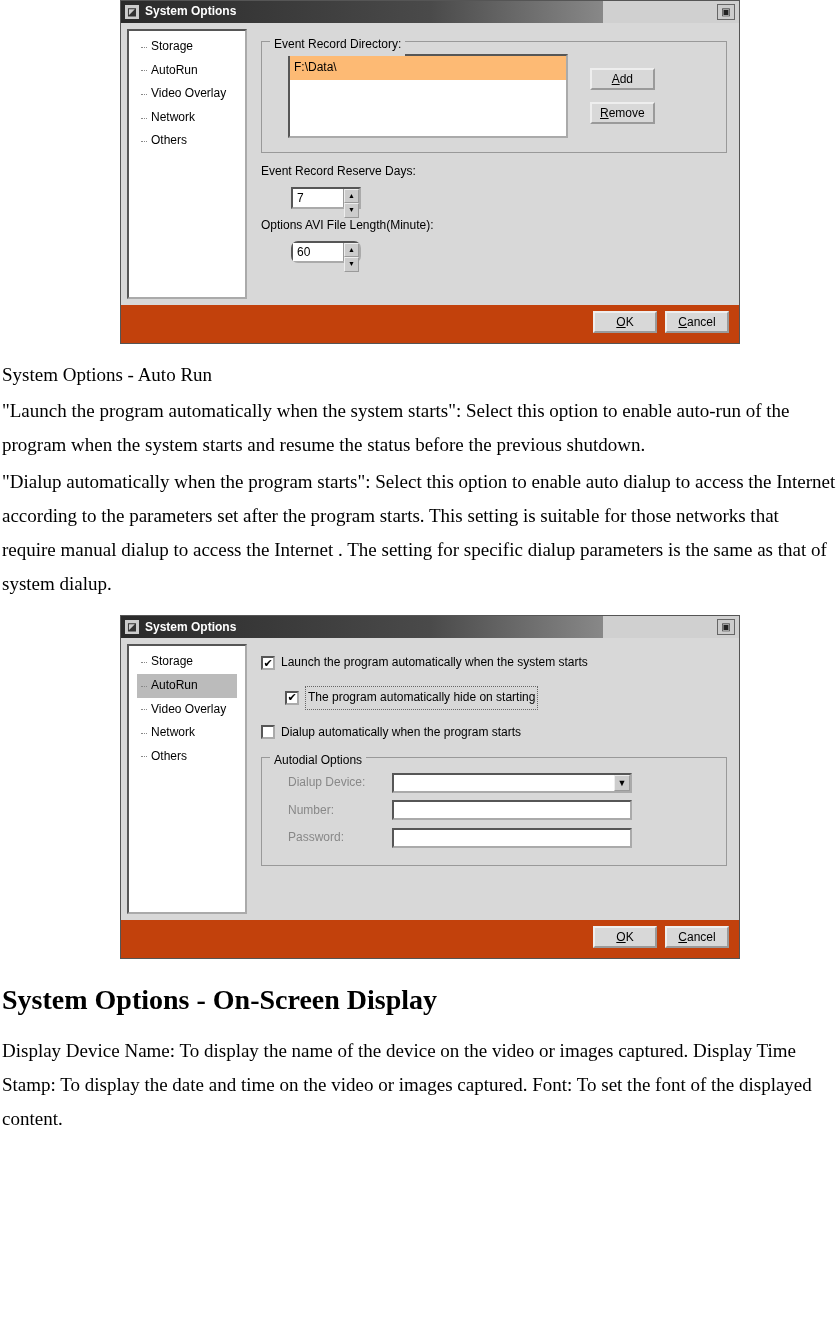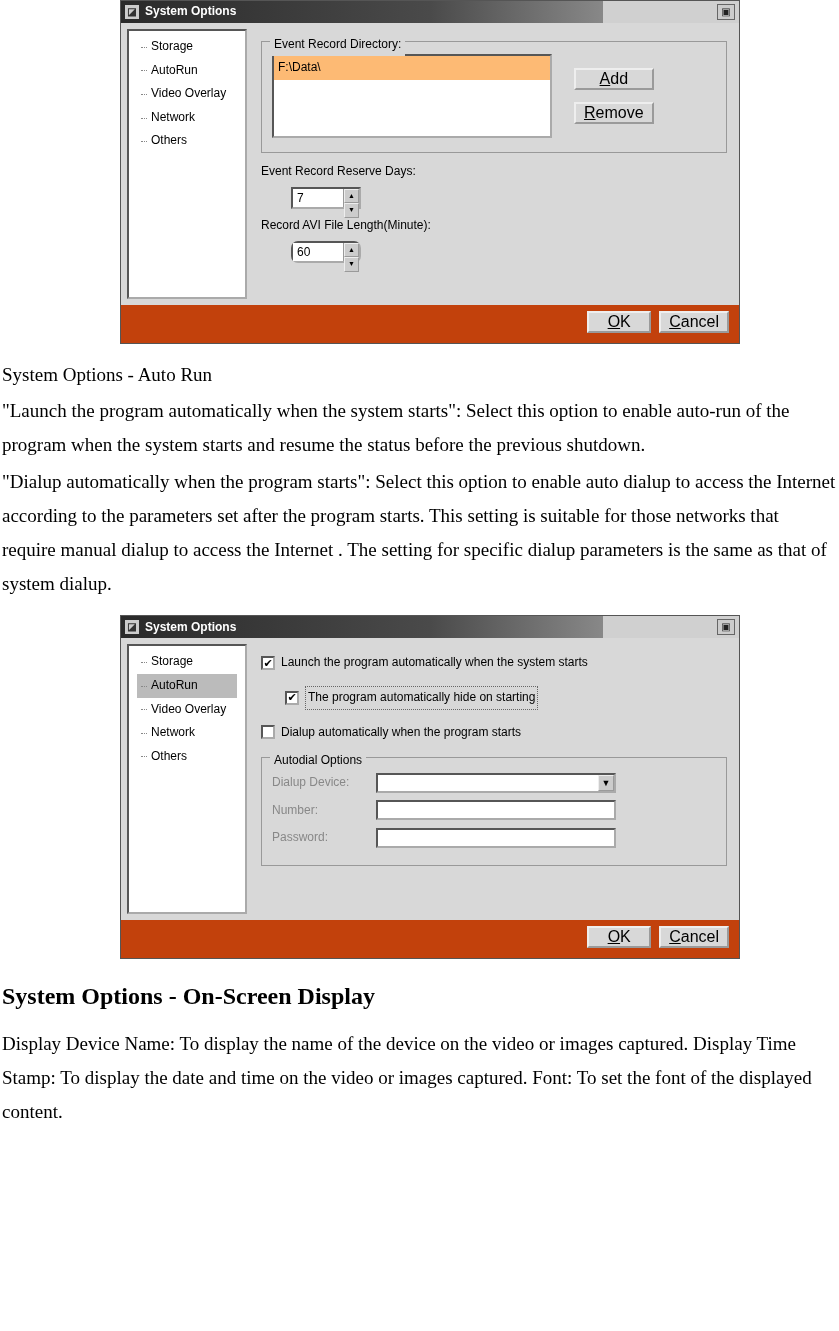--- a/index.html
+++ b/index.html
@@ -6,21 +6,21 @@
   body {
     font-family: Georgia, 'Times New Roman', serif;
     font-size: 19px;
     line-height: 1.8;
     color: #000;
     background: #fff;
     width: 839px;
   }
   .doc-text { padding: 0 2px; }
   .doc-text p { margin: 2px 0; }
-  h2 { font-family: Georgia, serif; font-size: 24px; font-weight: bold; margin: 16px 0 8px 2px; }
+  h2 { font-family: Georgia, serif; font-size: 28px; font-weight: bold; margin: 16px 0 8px 2px; }
 
   
   .dialog {
     width: 620px;
     margin: 0 0 14px 120px;
     background: #d8d8d8;
     border: 1px solid #555;
     font-family: Tahoma, Verdana, sans-serif;
     font-size: 12px;
   }
@@ -69,21 +69,21 @@
     border-top: 1px dotted #888;
   }
   .tree-item.selected { background: #bbb; }
   .content-pane {
     flex: 1;
     padding: 4px 6px;
     position: relative;
   }
   .group {
     border: 1px solid #999;
-    padding: 8px 10px 10px 10px;
+    padding: 8px 10px 10px 26px;
     margin: 8px 0;
     position: relative;
   }
   .group-title {
     position: absolute;
     top: -8px; left: 8px;
     background: #d8d8d8;
     padding: 0 4px;
   }
   .label { display: block; margin: 6px 0 4px 0; }
@@ -93,21 +93,21 @@
     background: #fff;
     border: 2px inset #aaa;
   }
   .listbox .item-sel {
     background: #fdba74; color: #000; padding: 1px 4px;
   }
   .btn {
     min-width: 64px; height: 22px;
     background: #d8d8d8;
     border: 2px outset #eee;
-    font-family: Tahoma, sans-serif; font-size: 16px;
+    font-family: Tahoma, sans-serif; font-size: 12px;
     padding: 0 8px;
   }
   .btn .ul { text-decoration: underline; }
   .spin {
     display: inline-flex; align-items: stretch;
     border: 2px inset #aaa; background: #fff; height: 22px;
   }
   .spin input {
     border: none; width: 50px; padding: 0 4px; font-size: 12px; outline: none;
   }
@@ -189,21 +189,21 @@
         </div>
       </div>
       <span class="label">Event Record Reserve Days:</span>
       <div class="spin" style="margin-left:30px;">
         <input value="7" style="">
         <div class="arrows">
             <span>▲</span>
             <span>▼</span>
           </div>
       </div>
-      <span class="label">Record AVI File Length(Minute):</span>
+      <span class="label">Options AVI File Length(Minute):</span>
       <div class="spin" style="margin-left:30px;border-radius:7px;">
         <input value="60" style="">
         <div class="arrows">
             <span>▲</span>
             <span>▼</span>
           </div>
       </div>
     </div>
   </div>
   <div class="button-bar">

